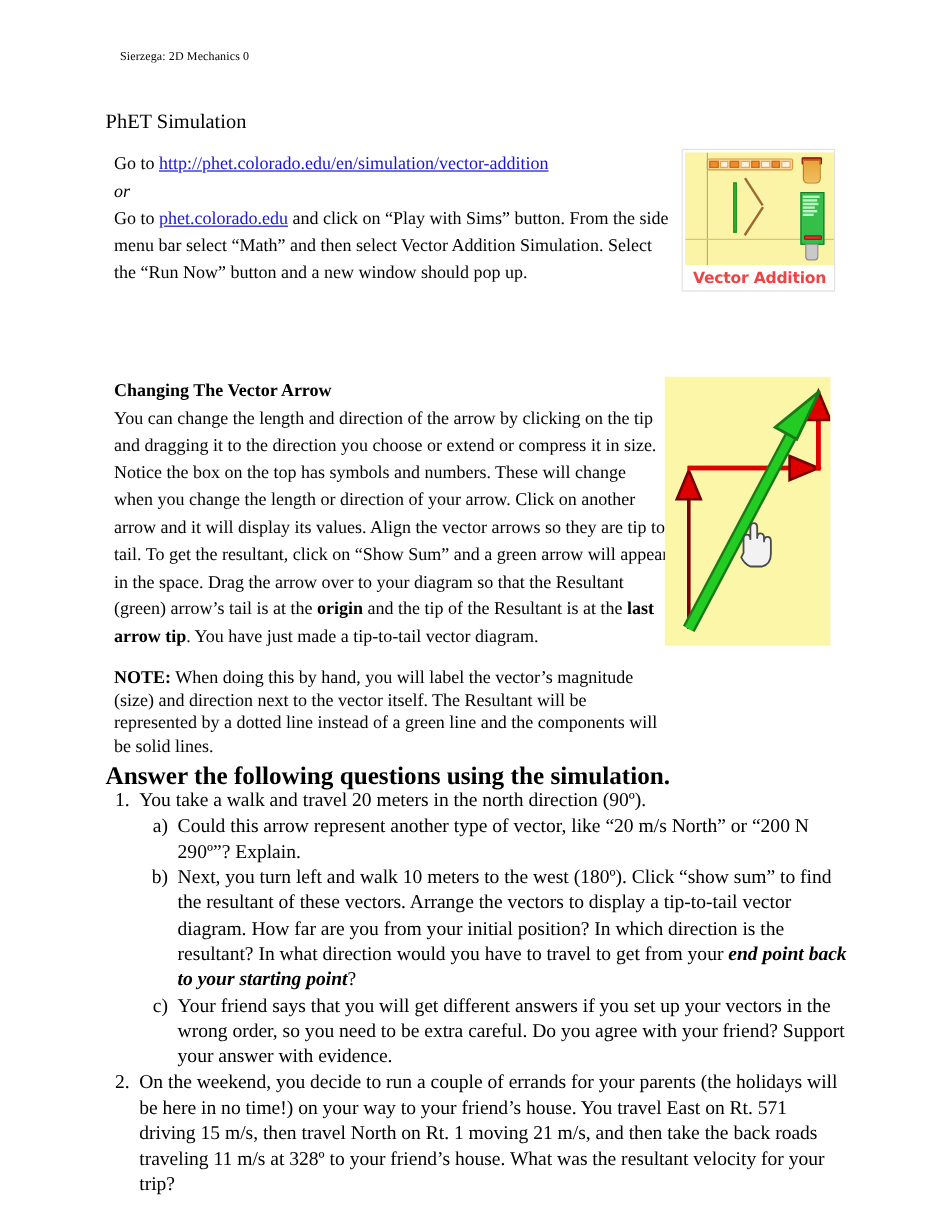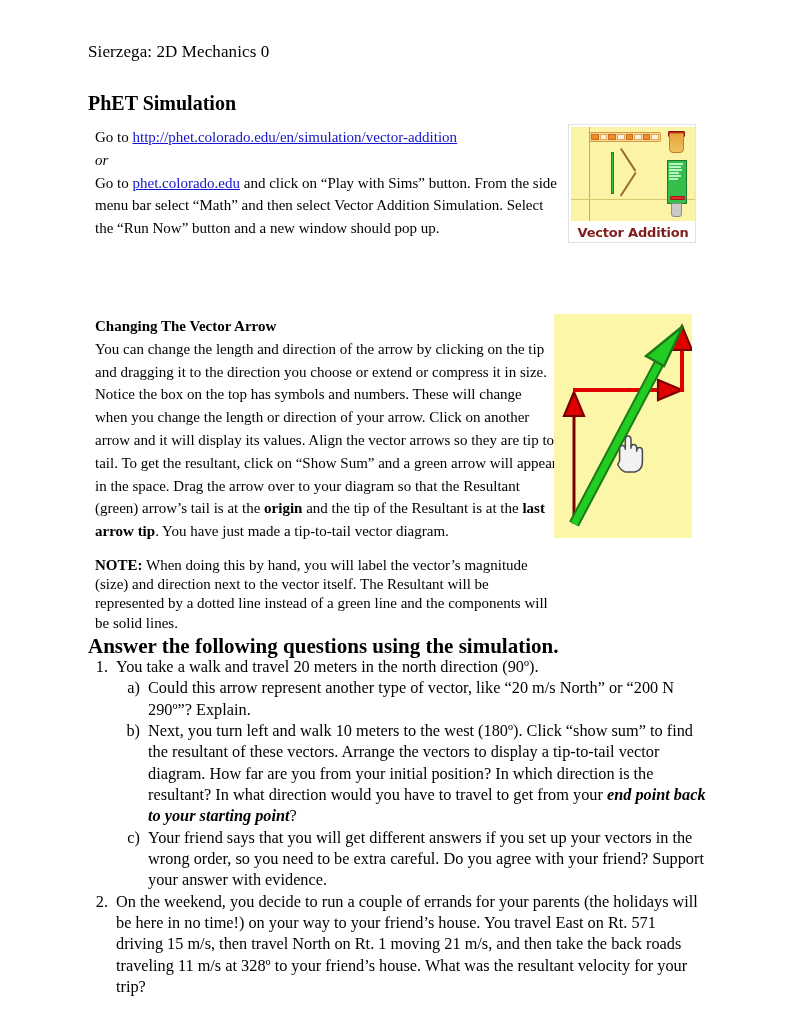--- a/index.html
+++ b/index.html
@@ -16,31 +16,31 @@
     overflow: hidden;
   }
   .page {
     position: relative;
     width: 791px;
     height: 1024px;
     box-sizing: border-box;
   }
   .hdr {
     position: absolute;
-    left: 88px;
+    left: 100px;
     top: 42px;
-    font-size: 17px;
+    font-size: 10px;
     letter-spacing: 0.1px;
   }
   .title {
     position: absolute;
     left: 88px;
     top: 92px;
-    font-size: 20px;
-    font-weight: bold;
+    font-size: 17px;
+    font-weight: normal;
   }
   .blk {
     position: absolute;
     font-size: 15px;
     line-height: 1.52;
   }
   .intro { left: 95px; top: 126px; width: 465px; }
   .begin { left: 95px; top: 261px; width: 465px; }
   .changing { left: 95px; top: 315px; width: 462px; }
   .note { left: 95px; top: 556px; width: 462px; line-height: 1.28; }
@@ -223,21 +223,21 @@
     box-sizing: border-box;
   }
   .thumb-caption {
     position: absolute;
     left: 0px; bottom: 2px;
     width: 128px;
     text-align: center;
     font-family: "DejaVu Sans", "Liberation Sans", sans-serif;
     font-size: 13px;
     font-weight: bold;
-    color: #7f1d1d;
+    color: #ef4444;
     letter-spacing: -0.2px;
   }
 
   
   .vecbox {
     position: absolute;
     left: 554px;
     top: 314px;
     width: 138px;
     height: 224px;

